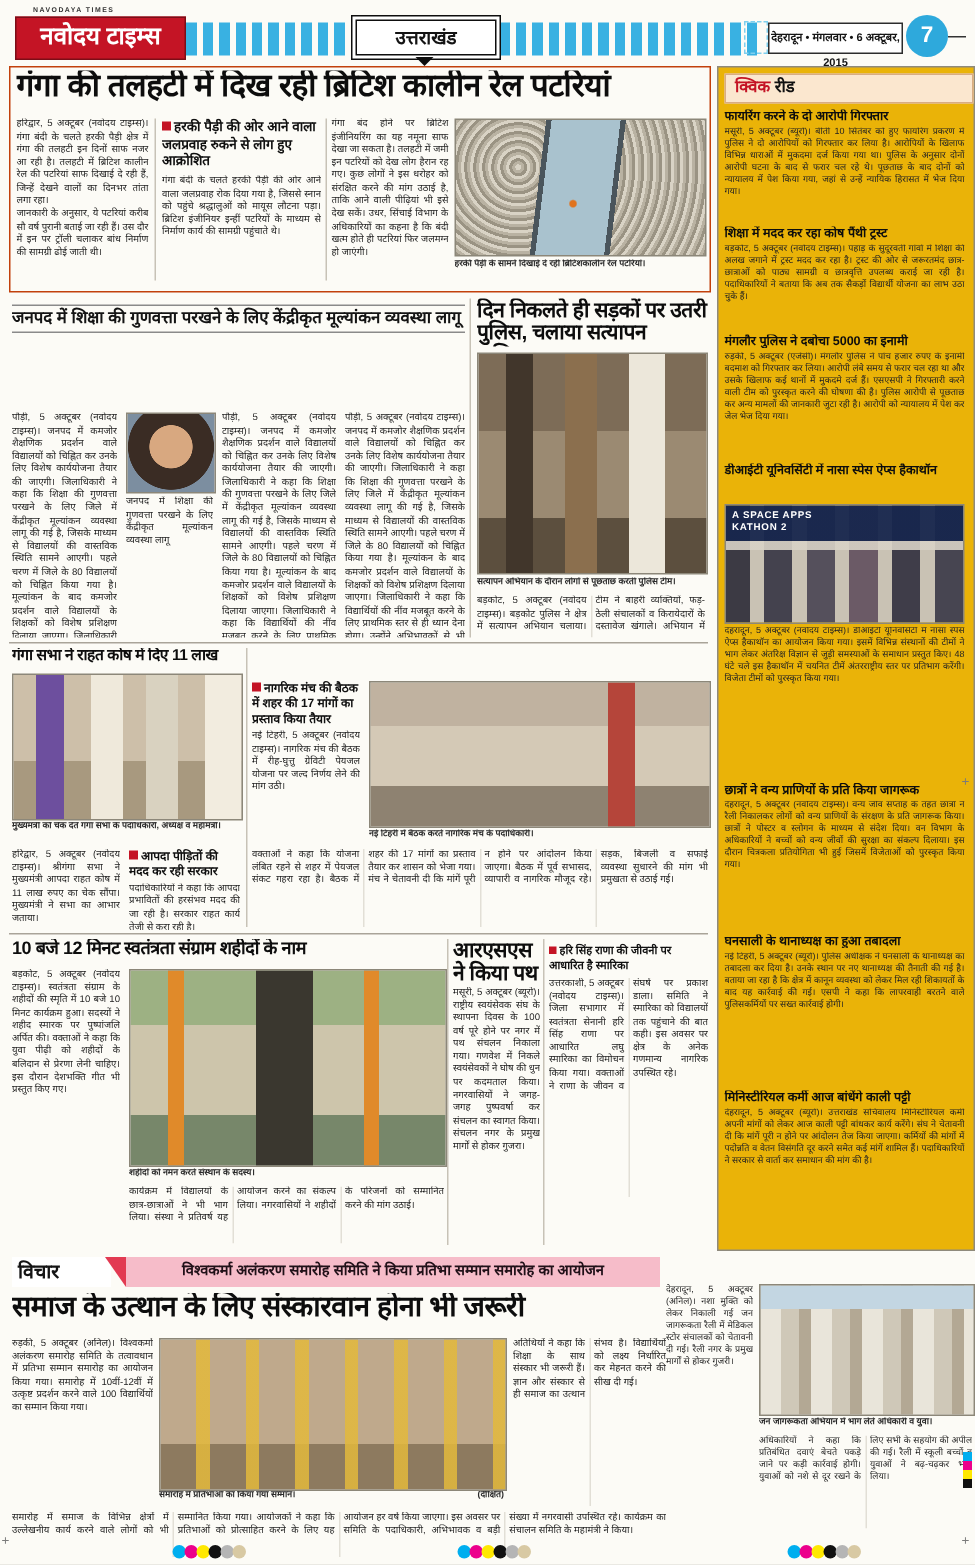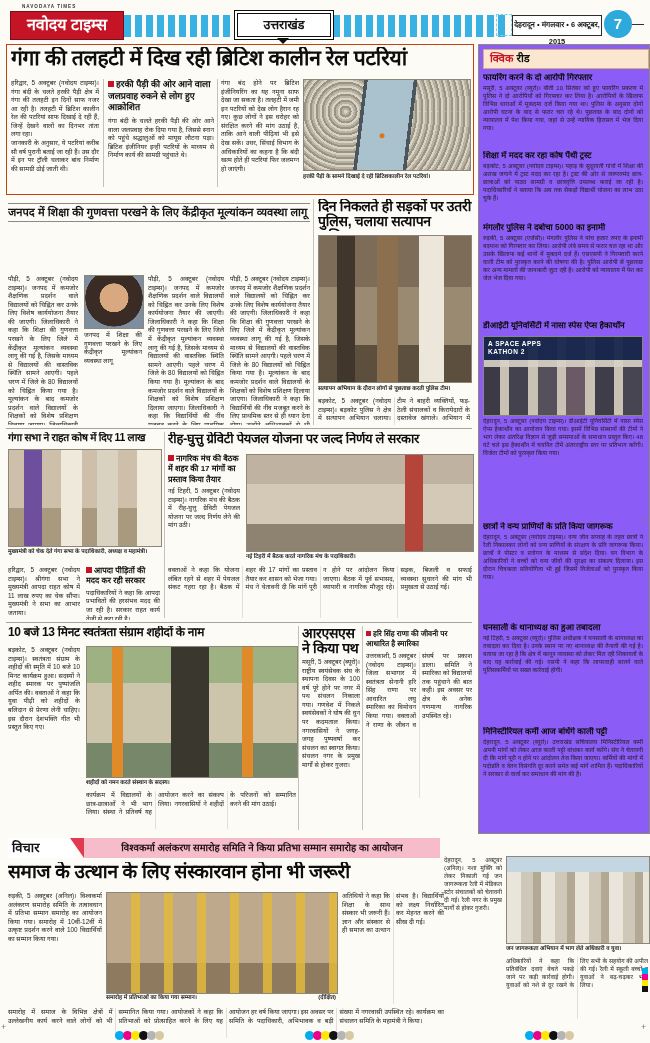--- a/index.html
+++ b/index.html
@@ -24,21 +24,21 @@
          text-align:center;line-height:25px;}
   .stripes{background:repeating-linear-gradient(90deg,#39b1e2 0 7px,#fcfbf6 7px 11px);}
   .edition{background:#fff;border:1px solid #0e0e0e;box-shadow:0 0 0 2px #fff,0 0 0 3px #0e0e0e;
            font-weight:bold;font-size:12.5px;text-align:center;line-height:22px;}
   .notch{width:0;height:0;border-left:6px solid transparent;border-right:6px solid transparent;border-top:6px solid #0e0e0e;}
   .datebox{background:#fff;border:1px solid #2c2c2c;font-weight:bold;font-size:7.4px;text-align:center;line-height:17px;}
   .pgcircle{width:28px;height:28px;border-radius:50%;background:#2ea9dc;color:#fff;font-weight:bold;
             font-size:15px;text-align:center;line-height:28px;}
   .dashdeco{border:1px dashed #7fcfee;}
   
-  .rail{border:1px solid #8f8a7c;background:#8b5cf6;}
+  .rail{border:1px solid #8f8a7c;background:#eab308;}
   .qrhead{background:#fbe7cf;border:1px solid #d8ac83;font-weight:bold;font-size:11px;line-height:16px;padding-left:6px;}
   .qr-red{color:#c41425;} .qr-black{color:#111;}
   .qrtitle{font-weight:bold;font-size:8.4px;line-height:1.1;border-bottom:0;color:#0d0d0d;}
   .qrbody{font-size:6px;line-height:1.33;text-align:justify;color:#222;overflow:hidden;}
   
   .vlabel{background:#fff;font-weight:bold;font-size:13px;line-height:20px;padding-left:4px;}
   .vslant{width:0;height:0;border-top:20px solid #e23a52;border-left:14px solid transparent;}
   .vstrip{background:#f6bcc9;font-weight:bold;font-size:9.8px;line-height:20px;text-align:center;color:#201018;overflow:hidden;white-space:nowrap;}
   
   .ph-rails{background:
@@ -128,33 +128,32 @@
     <div class="abs cap" style="left:0;top:116px;width:152px;height:15px;">मुख्यमंत्री को चेक देते गंगा सभा के पदाधिकारी, अध्यक्ष व महामंत्री।</div>
     <div class="abs bd" style="left:0;top:134px;width:72px;height:54px;">हरिद्वार, 5 अक्टूबर (नवोदय टाइम्स)। श्रीगंगा सभा ने मुख्यमंत्री आपदा राहत कोष में 11 लाख रुपए का चेक सौंपा। मुख्यमंत्री ने सभा का आभार जताया।</div>
     <div class="abs" style="left:78px;top:134px;width:74px;height:54px;overflow:hidden;">
       <div class="bxh" style="font-size:8px;"><span class="bullet"></span><span>आपदा पीड़ितों की मदद कर रही सरकार</span></div>
       <div class="bd" style="margin-top:2px;height:32px;">पदाधिकारियों ने कहा कि आपदा प्रभावितों की हरसंभव मदद की जा रही है। सरकार राहत कार्य तेजी से करा रही है।</div>
     </div>
   </div>
   <div class="abs vrule" style="left:164px;top:432px;height:186px;"></div>
 
   <div class="abs" style="left:168px;top:432px;width:304px;height:188px;">
-    <div class="hl nowrap" style="font-size:13px;height:18px;">रीह-घुत्तु ग्रेविटी पेयजल योजना पर जल्द निर्णय ले सरकार</div>
     <div class="abs" style="left:0;top:22px;width:72px;height:108px;overflow:hidden;">
       <div class="bxh" style="font-size:8px;"><span class="bullet"></span><span>नागरिक मंच की बैठक में शहर की 17 मांगों का प्रस्ताव किया तैयार</span></div>
       <div class="bd" style="margin-top:2px;height:58px;">नई टिहरी, 5 अक्टूबर (नवोदय टाइम्स)। नागरिक मंच की बैठक में रीह-घुत्तु ग्रेविटी पेयजल योजना पर जल्द निर्णय लेने की मांग उठी।</div>
     </div>
     <div class="ph ph-meeting" style="position:absolute;left:78px;top:22px;width:226px;height:96px;"></div>
     <div class="abs cap" style="left:78px;top:121px;width:226px;height:9px;">नई टिहरी में बैठक करते नागरिक मंच के पदाधिकारी।</div>
     <div class="abs bd c4" style="left:0;top:134px;width:304px;height:52px;">वक्ताओं ने कहा कि योजना लंबित रहने से शहर में पेयजल संकट गहरा रहा है। बैठक में शहर की 17 मांगों का प्रस्ताव तैयार कर शासन को भेजा गया। मंच ने चेतावनी दी कि मांगें पूरी न होने पर आंदोलन किया जाएगा। बैठक में पूर्व सभासद, व्यापारी व नागरिक मौजूद रहे। सड़क, बिजली व सफाई व्यवस्था सुधारने की मांग भी प्रमुखता से उठाई गई।</div>
   </div>
   <div class="abs hrule" style="left:6px;top:622px;width:466px;"></div>
 
   <div class="abs" style="left:8px;top:626px;width:288px;height:204px;">
-    <div class="hl nowrap" style="font-size:12px;height:15px;">10 बजे 13 मिनट स्वतंत्रता संग्राम शहीदों के नाम</div>
+    <div class="hl nowrap" style="font-size:12px;height:15px;">10 बजे 12 मिनट स्वतंत्रता संग्राम शहीदों के नाम</div>
     <div class="abs bd" style="left:0;top:20px;width:72px;height:184px;">बड़कोट, 5 अक्टूबर (नवोदय टाइम्स)। स्वतंत्रता संग्राम के शहीदों की स्मृति में 10 बजे 10 मिनट कार्यक्रम हुआ। सदस्यों ने शहीद स्मारक पर पुष्पांजलि अर्पित की। वक्ताओं ने कहा कि युवा पीढ़ी को शहीदों के बलिदान से प्रेरणा लेनी चाहिए। इस दौरान देशभक्ति गीत भी प्रस्तुत किए गए।</div>
     <div class="ph ph-shaheed" style="position:absolute;left:78px;top:20px;width:210px;height:130px;"></div>
     <div class="abs cap" style="left:78px;top:153px;width:210px;height:9px;">शहीदों को नमन करते संस्थान के सदस्य।</div>
     <div class="abs bd c3" style="left:78px;top:165px;width:210px;height:38px;">कार्यक्रम में विद्यालयों के छात्र-छात्राओं ने भी भाग लिया। संस्था ने प्रतिवर्ष यह आयोजन करने का संकल्प लिया। नगरवासियों ने शहीदों के परिजनों को सम्मानित करने की मांग उठाई।</div>
   </div>
   <div class="abs vrule" style="left:298px;top:626px;height:204px;"></div>
 
   <div class="abs" style="left:302px;top:626px;width:58px;height:204px;">
     <div class="hl" style="font-size:14px;height:28px;overflow:hidden;">आरएसएस ने किया पथ संचलन</div>
     <div class="bd" style="margin-top:4px;height:170px;">मसूरी, 5 अक्टूबर (ब्यूरो)। राष्ट्रीय स्वयंसेवक संघ के स्थापना दिवस के 100 वर्ष पूरे होने पर नगर में पथ संचलन निकाला गया। गणवेश में निकले स्वयंसेवकों ने घोष की धुन पर कदमताल किया। नगरवासियों ने जगह-जगह पुष्पवर्षा कर संचलन का स्वागत किया। संचलन नगर के प्रमुख मार्गों से होकर गुजरा।</div>
@@ -193,21 +192,21 @@
 
     <div class="abs qrtitle nowrap" style="left:4px;top:28px;width:160px;">फायरिंग करने के दो आरोपी गिरफ्तार</div>
     <div class="abs qrbody" style="left:4px;top:40px;width:160px;height:62px;">मसूरी, 5 अक्टूबर (ब्यूरो)। बीती 10 सितंबर को हुए फायरिंग प्रकरण में पुलिस ने दो आरोपियों को गिरफ्तार कर लिया है। आरोपियों के खिलाफ विभिन्न धाराओं में मुकदमा दर्ज किया गया था। पुलिस के अनुसार दोनों आरोपी घटना के बाद से फरार चल रहे थे। पूछताछ के बाद दोनों को न्यायालय में पेश किया गया, जहां से उन्हें न्यायिक हिरासत में भेज दिया गया।</div>
 
     <div class="abs qrtitle nowrap" style="left:4px;top:106px;width:160px;">शिक्षा में मदद कर रहा कोष पैंथी ट्रस्ट</div>
     <div class="abs qrbody" style="left:4px;top:118px;width:160px;height:56px;">बड़कोट, 5 अक्टूबर (नवोदय टाइम्स)। पहाड़ के सुदूरवर्ती गांवों में शिक्षा की अलख जगाने में ट्रस्ट मदद कर रहा है। ट्रस्ट की ओर से जरूरतमंद छात्र-छात्राओं को पाठ्य सामग्री व छात्रवृत्ति उपलब्ध कराई जा रही है। पदाधिकारियों ने बताया कि अब तक सैकड़ों विद्यार्थी योजना का लाभ उठा चुके हैं।</div>
 
     <div class="abs qrtitle nowrap" style="left:4px;top:178px;width:160px;">मंगलौर पुलिस ने दबोचा 5000 का इनामी</div>
     <div class="abs qrbody" style="left:4px;top:190px;width:160px;height:84px;">रुड़की, 5 अक्टूबर (एजेंसी)। मंगलौर पुलिस ने पांच हजार रुपए के इनामी बदमाश को गिरफ्तार कर लिया। आरोपी लंबे समय से फरार चल रहा था और उसके खिलाफ कई थानों में मुकदमे दर्ज हैं। एसएसपी ने गिरफ्तारी करने वाली टीम को पुरस्कृत करने की घोषणा की है। पुलिस आरोपी से पूछताछ कर अन्य मामलों की जानकारी जुटा रही है। आरोपी को न्यायालय में पेश कर जेल भेज दिया गया।</div>
 
-    <div class="abs qrtitle nowrap" style="left:4px;top:276px;width:160px;">डीआईटी यूनिवर्सिटी में नासा स्पेस ऐप्स हैकाथॉन</div>
+    <div class="abs qrtitle nowrap" style="left:4px;top:264px;width:160px;">डीआईटी यूनिवर्सिटी में नासा स्पेस ऐप्स हैकाथॉन</div>
     <div class="ph ph-nasa" style="position:absolute;left:4px;top:291px;width:158px;height:78px;">
       <div class="nasa-banner"><span>A SPACE APPS</span><br><span>KATHON 2</span></div>
     </div>
     <div class="abs qrbody" style="left:4px;top:373px;width:160px;height:98px;">देहरादून, 5 अक्टूबर (नवोदय टाइम्स)। डीआईटी यूनिवर्सिटी में नासा स्पेस ऐप्स हैकाथॉन का आयोजन किया गया। इसमें विभिन्न संस्थानों की टीमों ने भाग लेकर अंतरिक्ष विज्ञान से जुड़ी समस्याओं के समाधान प्रस्तुत किए। 48 घंटे चले इस हैकाथॉन में चयनित टीमें अंतरराष्ट्रीय स्तर पर प्रतिभाग करेंगी। विजेता टीमों को पुरस्कृत किया गया।</div>
 
     <div class="abs qrtitle nowrap" style="left:4px;top:477px;width:160px;">छात्रों ने वन्य प्राणियों के प्रति किया जागरूक</div>
     <div class="abs qrbody" style="left:4px;top:489px;width:160px;height:84px;">देहरादून, 5 अक्टूबर (नवोदय टाइम्स)। वन्य जीव सप्ताह के तहत छात्रों ने रैली निकालकर लोगों को वन्य प्राणियों के संरक्षण के प्रति जागरूक किया। छात्रों ने पोस्टर व स्लोगन के माध्यम से संदेश दिया। वन विभाग के अधिकारियों ने बच्चों को वन्य जीवों की सुरक्षा का संकल्प दिलाया। इस दौरान चित्रकला प्रतियोगिता भी हुई जिसमें विजेताओं को पुरस्कृत किया गया।</div>
 
     <div class="abs qrtitle nowrap" style="left:4px;top:578px;width:160px;">घनसाली के थानाध्यक्ष का हुआ तबादला</div>
     <div class="abs qrbody" style="left:4px;top:590px;width:160px;height:86px;">नई टिहरी, 5 अक्टूबर (ब्यूरो)। पुलिस अधीक्षक ने घनसाली के थानाध्यक्ष का तबादला कर दिया है। उनके स्थान पर नए थानाध्यक्ष की तैनाती की गई है। बताया जा रहा है कि क्षेत्र में कानून व्यवस्था को लेकर मिल रही शिकायतों के बाद यह कार्रवाई की गई। एसपी ने कहा कि लापरवाही बरतने वाले पुलिसकर्मियों पर सख्त कार्रवाई होगी।</div>

